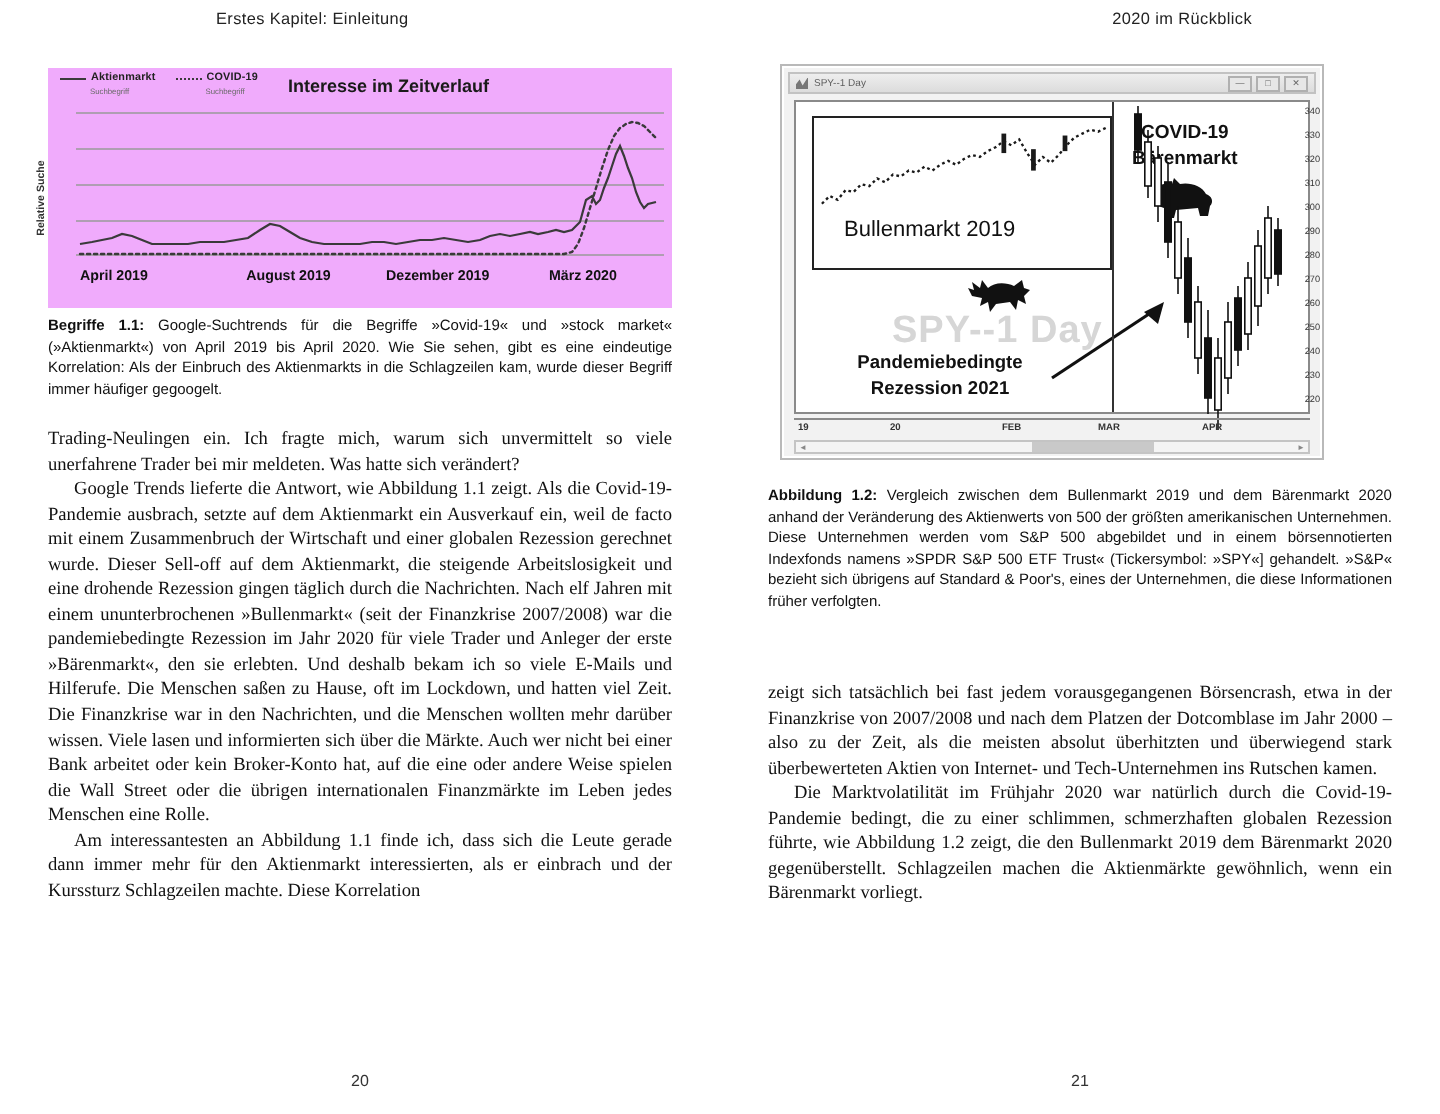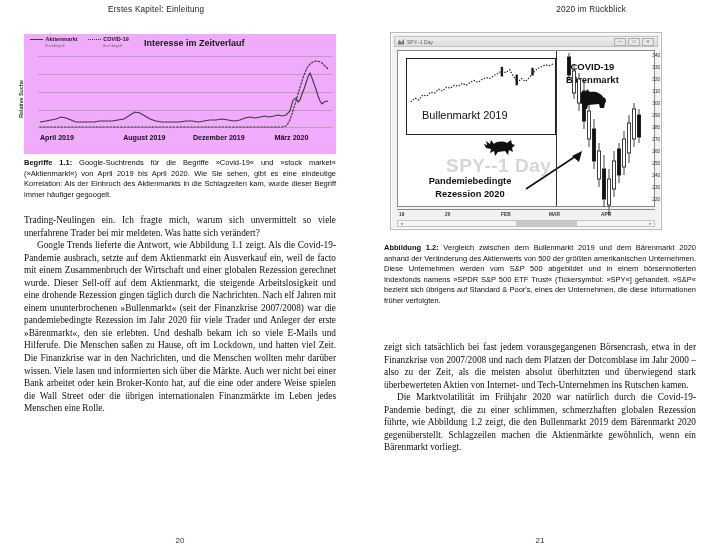--- a/index.html
+++ b/index.html
@@ -271,20 +271,21 @@
       </div>
     </div>
 
     <div class="col" style="top:158px;">
       <p class="caption"><b>Begriffe 1.1:</b><span> Google-Suchtrends für die Begriffe »Covid-19« und »stock market« (»Aktienmarkt«) von April 2019 bis April 2020. Wie Sie sehen, gibt es eine eindeutige Korrelation: Als der Einbruch des Aktienmarkts in die Schlagzeilen kam, wurde dieser Begriff immer häufiger gegoogelt.</span></p>
     </div>
 
     <div class="col body" style="top:214px;">
       <p>Trading-Neulingen ein. Ich fragte mich, warum sich unvermittelt so viele unerfahrene Trader bei mir meldeten. Was hatte sich verändert?</p>
       <p class="indent">Google Trends lieferte die Antwort, wie Abbildung 1.1 zeigt. Als die Covid-19-Pandemie ausbrach, setzte auf dem Aktienmarkt ein Ausverkauf ein, weil de facto mit einem Zusammenbruch der Wirtschaft und einer globalen Rezession gerechnet wurde. Dieser Sell-off auf dem Aktienmarkt, die steigende Arbeitslosigkeit und eine drohende Rezession gingen täglich durch die Nachrichten. Nach elf Jahren mit einem ununterbrochenen »Bullenmarkt« (seit der Finanzkrise 2007/2008) war die pandemiebedingte Rezession im Jahr 2020 für viele Trader und Anleger der erste »Bärenmarkt«, den sie erlebten. Und deshalb bekam ich so viele E-Mails und Hilferufe. Die Menschen saßen zu Hause, oft im Lockdown, und hatten viel Zeit. Die Finanzkrise war in den Nachrichten, und die Menschen wollten mehr darüber wissen. Viele lasen und informierten sich über die Märkte. Auch wer nicht bei einer Bank arbeitet oder kein Broker-Konto hat, auf die eine oder andere Weise spielen die Wall Street oder die übrigen internationalen Finanzmärkte im Leben jedes Menschen eine Rolle.</p>
+      <p class="indent">Am interessantesten an Abbildung 1.1 finde ich, dass sich die Leute gerade dann immer mehr für den Aktienmarkt interessierten, als er einbrach und der Kurssturz Schlagzeilen machte. Diese Korrelation</p>
     </div>
 
     <div class="folio"><span>20</span></div>
   </div>
 
   <div class="page page-right">
 
     <div class="running-head rh-right">2020 im Rückblick</div>
 
     <div class="col" style="top:32px;">
@@ -329,21 +330,21 @@
             <span>Bärenmarkt</span>
           </div>
 
           <svg style="position:absolute;left:176px;top:37px;width:34px;height:23px" viewBox="0 0 34 23">
             <path fill="#111" d="M3 10 C3 5 8 3 12 4 L13 1 L16 4 C21 3 27 5 29 9 C32 10 33 13 31 15
               L30 20 L26 20 L25 16 L14 17 L13 21 L9 21 L8 16 C5 15 3 13 3 10 Z"></path>
           </svg>
 
           <div class="rez-label">
             <span>Pandemiebedingte</span><br>
-            <span>Rezession 2020</span>
+            <span>Rezession 2021</span>
           </div>
 
           <svg style="position:absolute;left:126px;top:98px;width:62px;height:42px" viewBox="0 0 62 42">
             <line x1="2" y1="40" x2="52" y2="7" stroke="#111" stroke-width="1.6"></line>
             <path fill="#111" d="M58 2 L48 7 L55 13 Z"></path>
           </svg>
 
           <svg style="position:absolute;left:168px;top:0;width:76px;height:174px" viewBox="0 0 76 174" preserveAspectRatio="none">
             <g stroke="#111" stroke-width="0.8" fill="#fff">
               <line x1="3" y1="2" x2="3" y2="30"></line>

